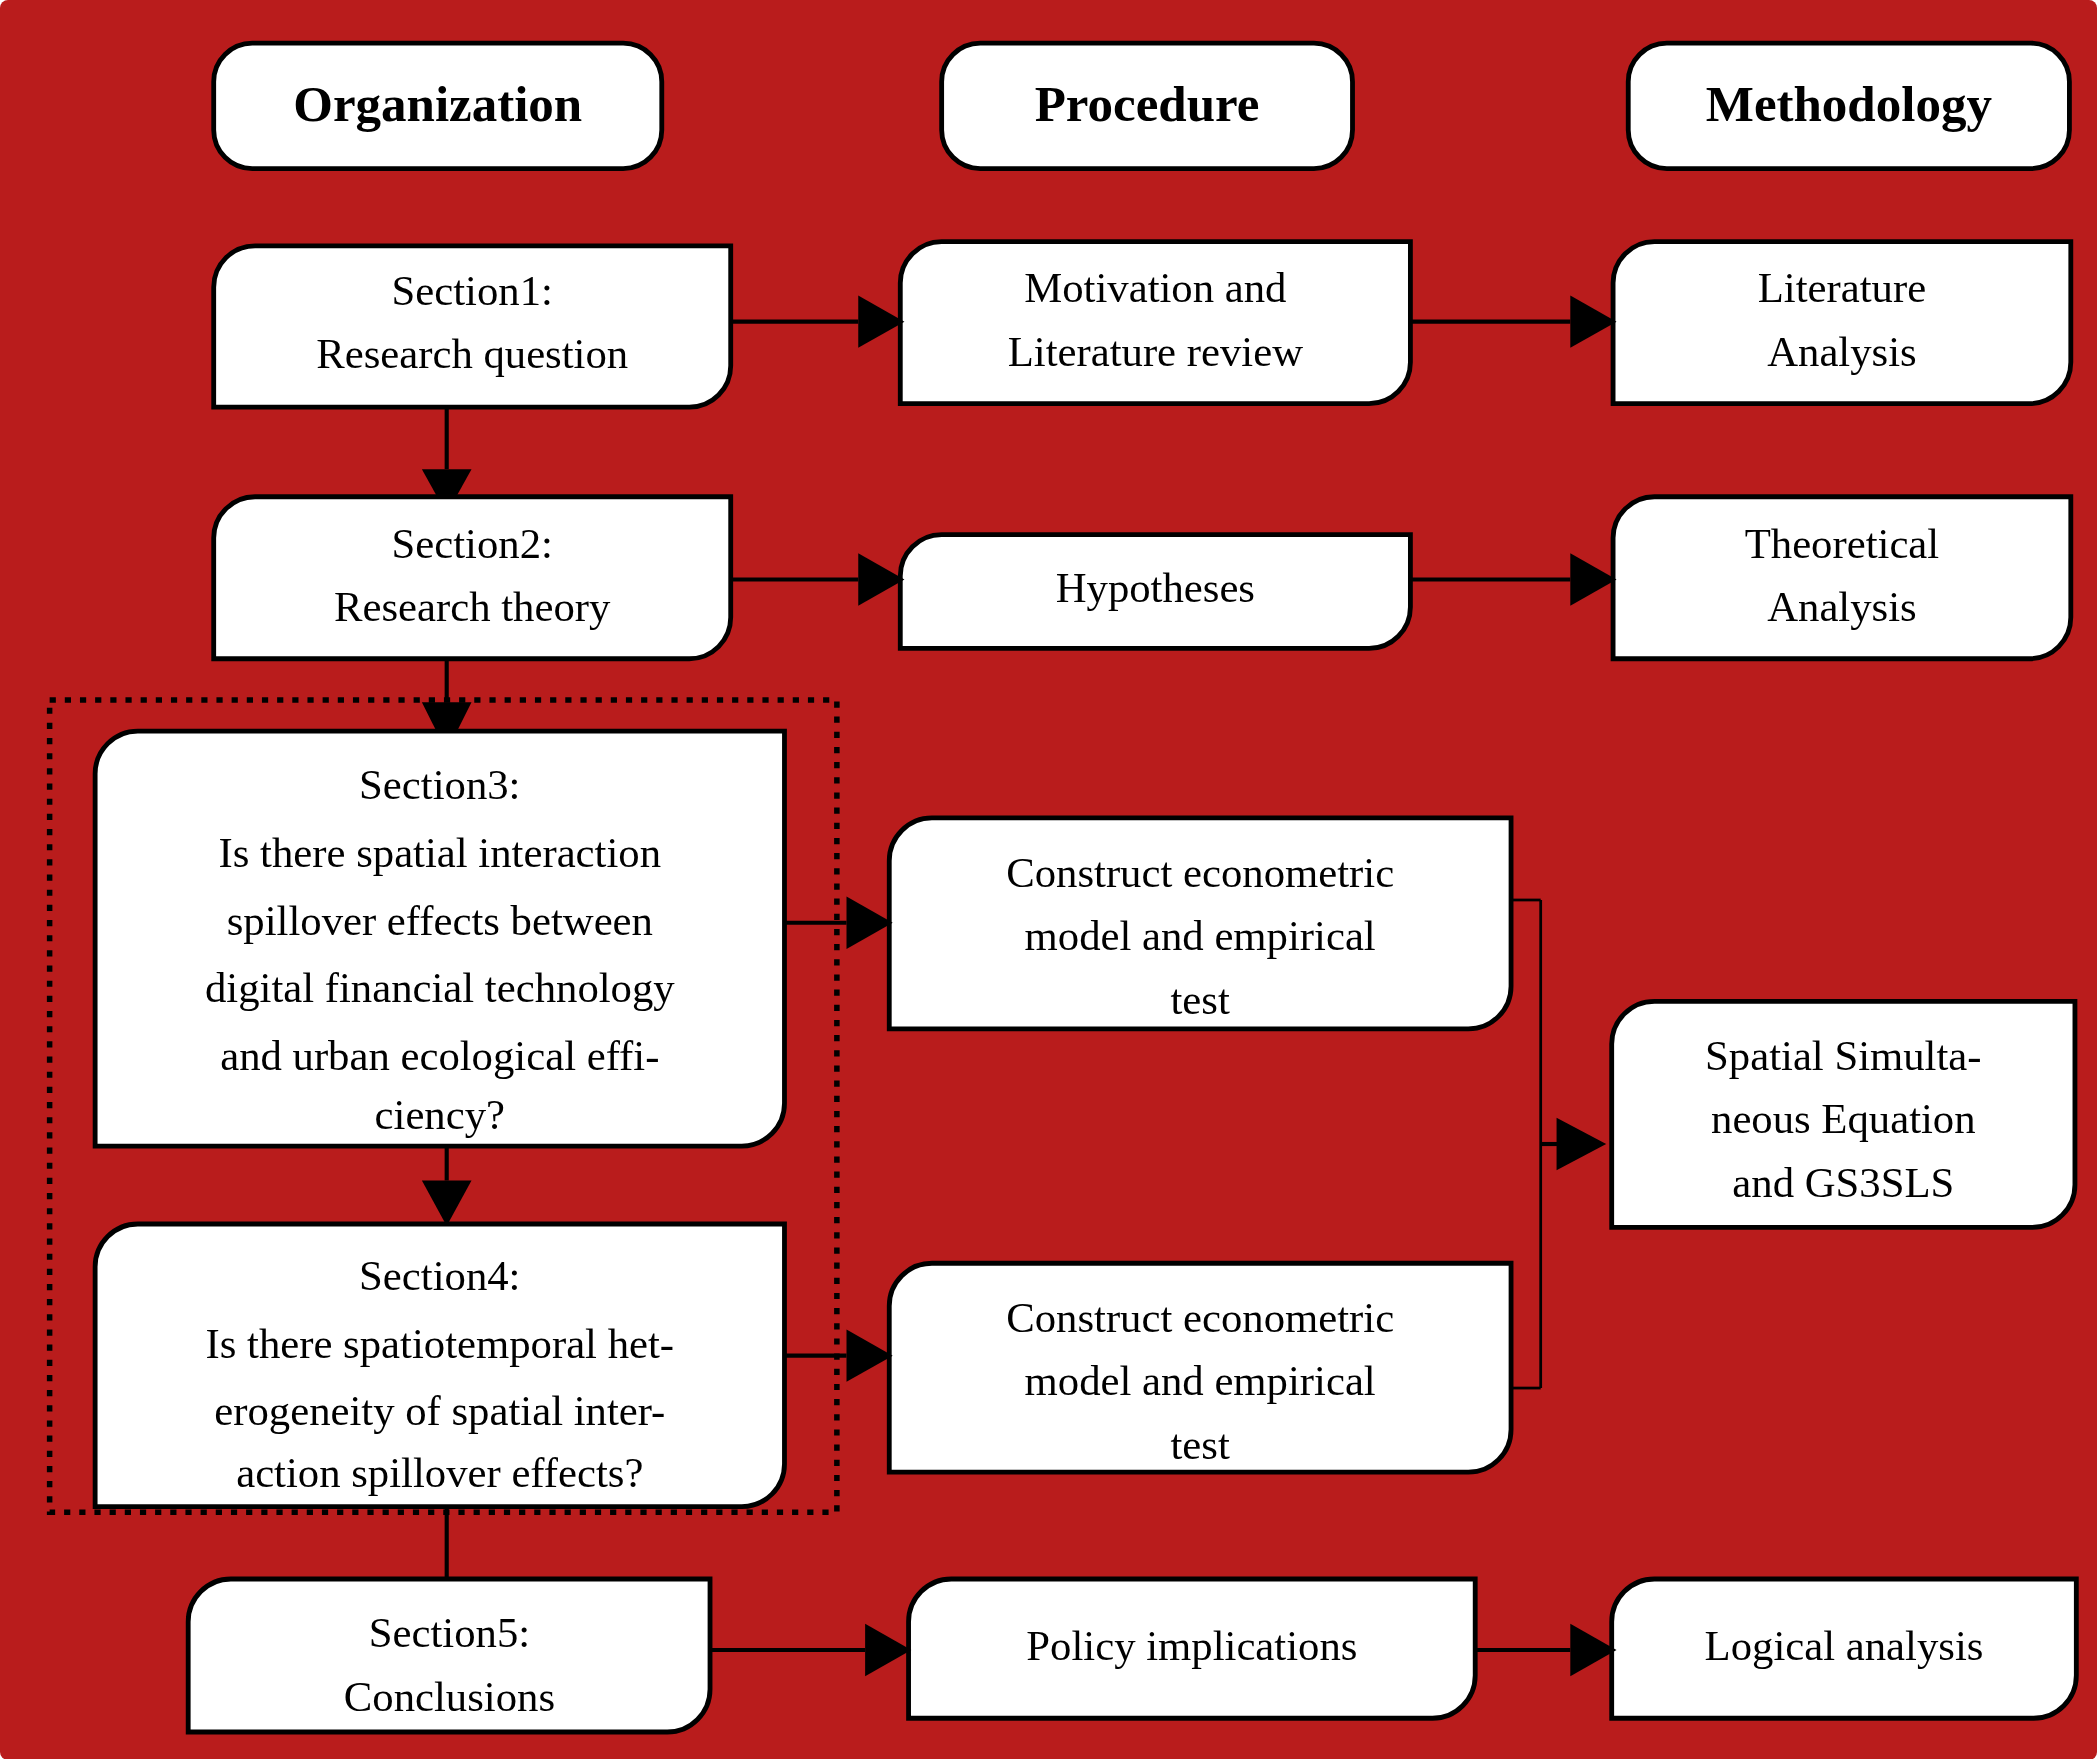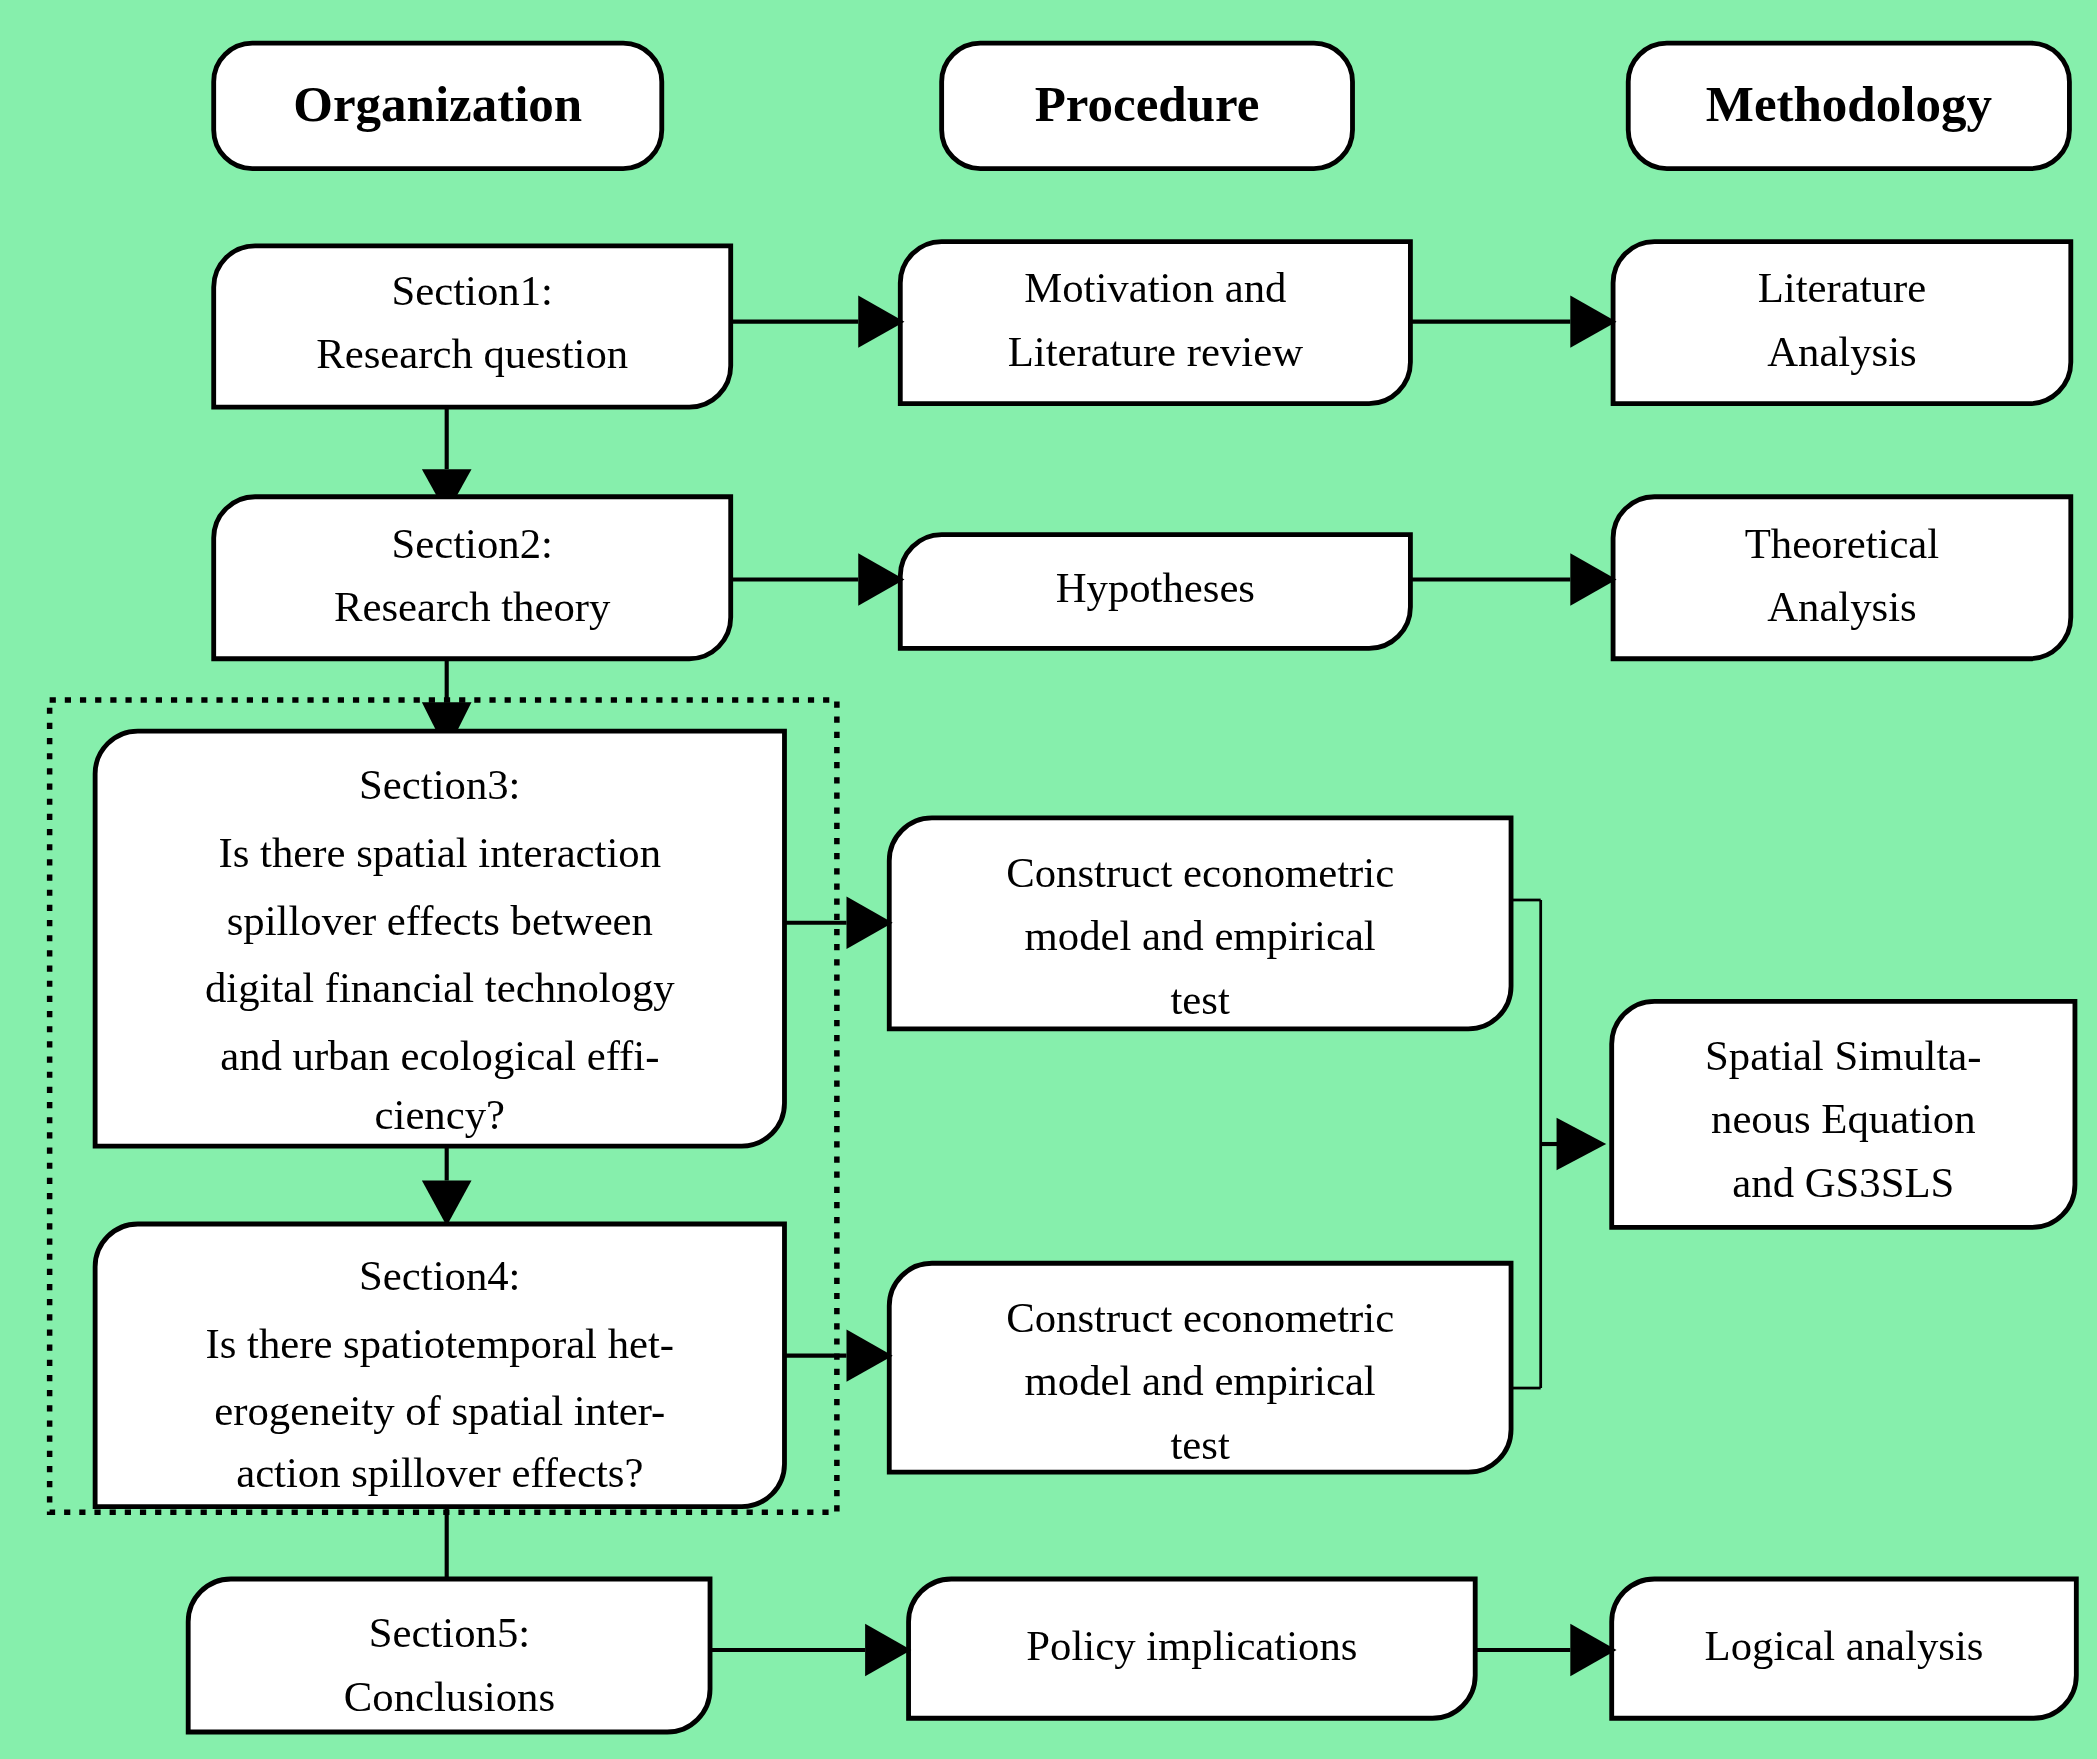--- a/index.html
+++ b/index.html
@@ -1,21 +1,21 @@
 <!DOCTYPE html>
 <html style="font-size:11px"><head>
 <meta charset="utf-8">
 <style>
   html,body{margin:0;padding:0;background:#ffffff;}
   body{
     width:2097px;height:1760px;
     font-family:"Liberation Serif","DejaVu Serif",serif;
     -webkit-font-smoothing:antialiased;
   }
-  #stage{position:relative;width:2097px;height:1760px;overflow:hidden;background:#86efac;}
+  #stage{position:relative;width:2097px;height:1760px;overflow:hidden;background:#b91c1c;border-radius:8px;}
   svg{position:absolute;top:0;left:0;width:2097px;height:1760px;}
   .node-text{
     font-family:"Liberation Serif","DejaVu Serif",serif;
     fill:#000;
     text-anchor:middle;
     dominant-baseline:middle;
   }
   .hdr-text{font-weight:bold;font-size:74px;}
   .body-text{font-size:62px;}
   .box-shape{fill:#ffffff;stroke:#000000;stroke-width:7;}

